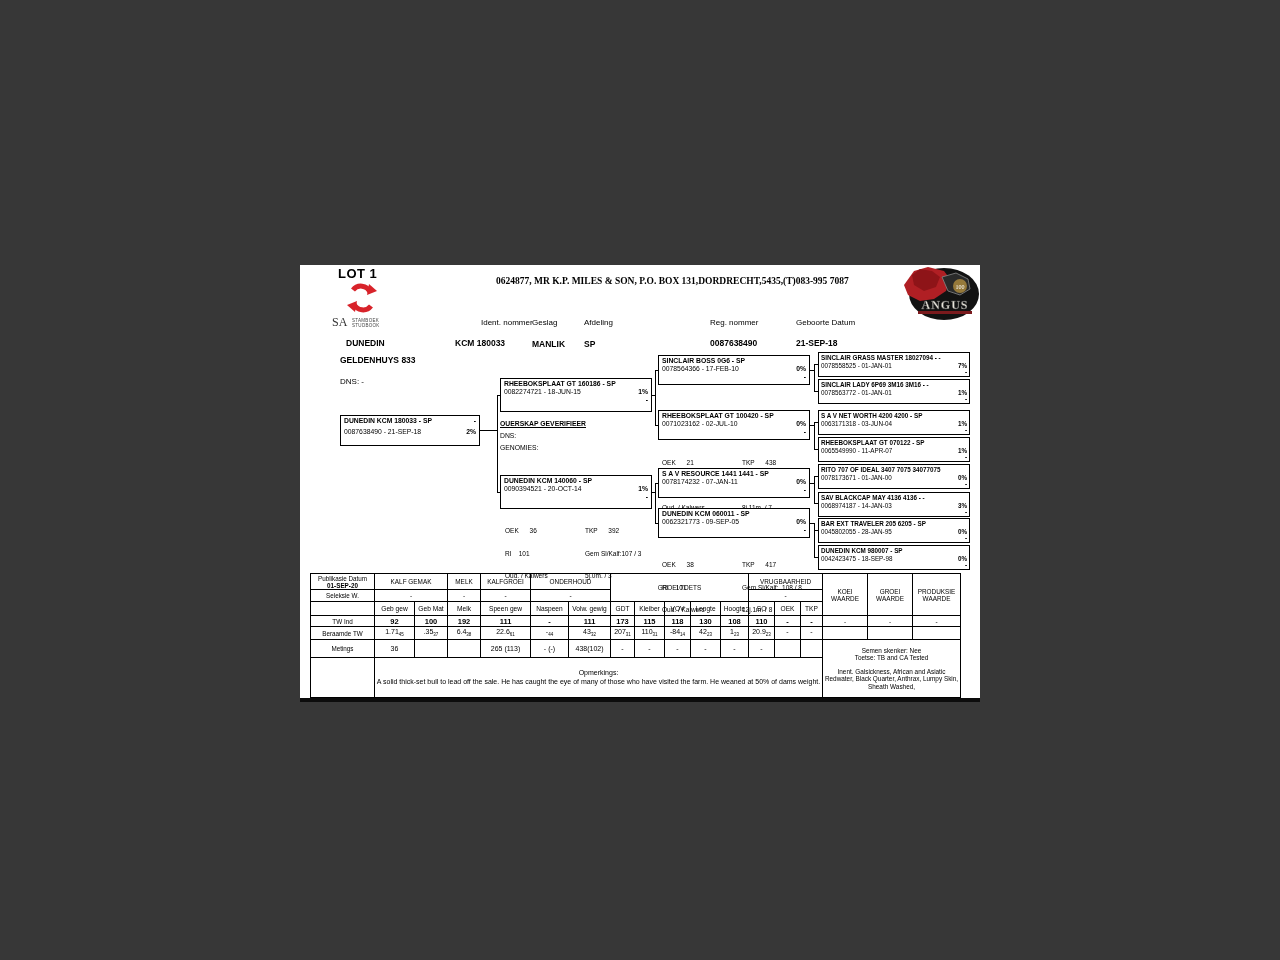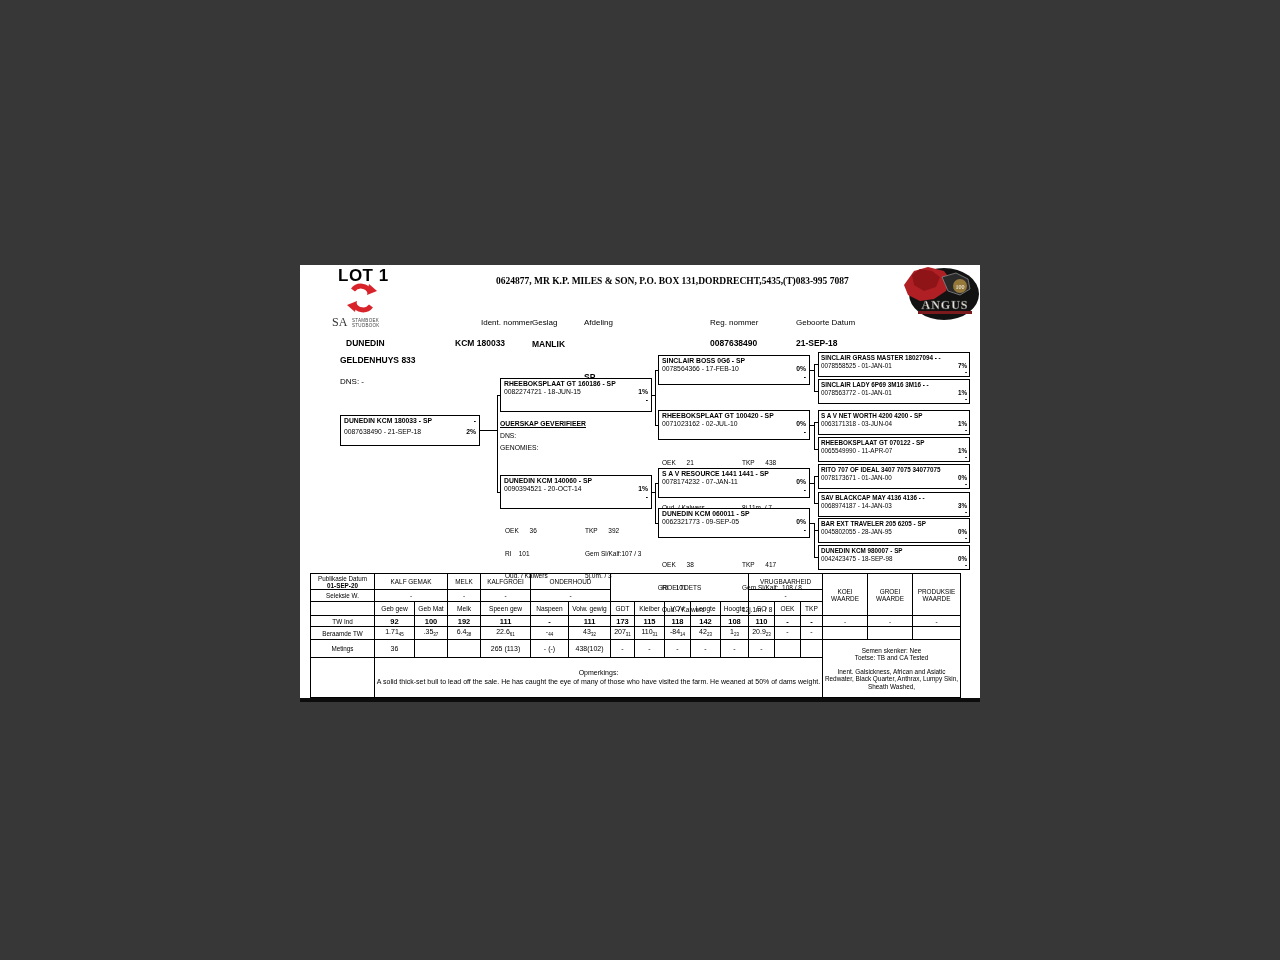--- a/index.html
+++ b/index.html
@@ -5,21 +5,21 @@
   html,body{margin:0;padding:0;background:#373737;width:1280px;height:960px;overflow:hidden;
     font-family:"Liberation Sans", sans-serif;color:#000;}
   #canvas{position:relative;width:1280px;height:960px;background:#373737;}
   #doc{position:absolute;left:300px;top:265px;width:680px;height:433px;background:#fff;
     border-bottom:4px solid #0c0c0c;}
   .abs{position:absolute;}
   .b{font-weight:bold;}
   .serif{font-family:"Liberation Serif", serif;}
 
   
-  .lot{font-size:17px;font-weight:bold;letter-spacing:.5px;}
+  .lot{font-size:13px;font-weight:bold;letter-spacing:.5px;}
   .owner{font-size:9.5px;font-weight:bold;font-family:"Liberation Serif",serif;white-space:nowrap;}
   .fldlbl{font-size:8px;}
   .fldval{font-size:8.5px;font-weight:bold;}
 
   
   .pbox{position:absolute;border:1px solid #000;background:#fff;font-size:6.8px;line-height:8px;
     padding:1px 3px;box-sizing:border-box;}
   .pb-name{font-weight:bold;white-space:nowrap;overflow:hidden;}
   .pb-line{display:flex;justify-content:space-between;white-space:nowrap;}
   .pb-pct{font-weight:bold;}
@@ -91,21 +91,21 @@
 
   <div class="abs fldlbl" style="left:155px;top:53px;padding-left:26px;">Ident. nommer</div>
   <div class="abs fldlbl" style="left:232px;top:53px;">Geslag</div>
   <div class="abs fldlbl" style="left:284px;top:53px;">Afdeling</div>
   <div class="abs fldlbl" style="left:410px;top:53px;">Reg. nommer</div>
   <div class="abs fldlbl" style="left:496px;top:53px;">Geboorte Datum</div>
 
   <div class="abs fldval" style="left:46px;top:73px;">DUNEDIN</div>
   <div class="abs fldval" style="left:155px;top:73px;">KCM 180033</div>
   <div class="abs fldval" style="left:232px;top:74px;">MANLIK</div>
-  <div class="abs fldval" style="left:284px;top:74px;margin-top:33px;">SP</div>
+  <div class="abs fldval" style="left:284px;top:74px;">SP</div>
   <div class="abs fldval" style="left:410px;top:73px;">0087638490</div>
   <div class="abs fldval" style="left:496px;top:73px;">21-SEP-18</div>
   <div class="abs fldval" style="left:40px;top:90px;">GELDENHUYS 833</div>
   <div class="abs fldlbl" style="left:40px;top:112px;">DNS: -</div>
 
   <div class="hline" style="left:180px;top:165px;width:17px;"></div>
   <div class="vline" style="left:197px;top:130px;height:97px;"></div>
   <div class="hline" style="left:197px;top:130px;width:4px;"></div>
   <div class="hline" style="left:197px;top:227px;width:4px;"></div>
 
@@ -375,21 +375,21 @@
       <td class="lblc">TW Ind</td>
       <td class="ind">92</td>
       <td class="ind">100</td>
       <td class="ind">192</td>
       <td class="ind">111</td>
       <td class="ind">-</td>
       <td class="ind">111</td>
       <td class="ind">173</td>
       <td class="ind">115</td>
       <td class="ind">118</td>
-      <td class="ind">142</td>
+      <td class="ind">130</td>
       <td class="ind">108</td>
       <td class="ind">110</td>
       <td class="ind">-</td>
       <td class="ind">-</td>
       <td class="waarde">-</td>
       <td class="waarde">-</td>
       <td class="waarde">-</td>
     </tr>
     <tr style="height:13px;">
       <td class="lblc">Beraamde TW</td>

